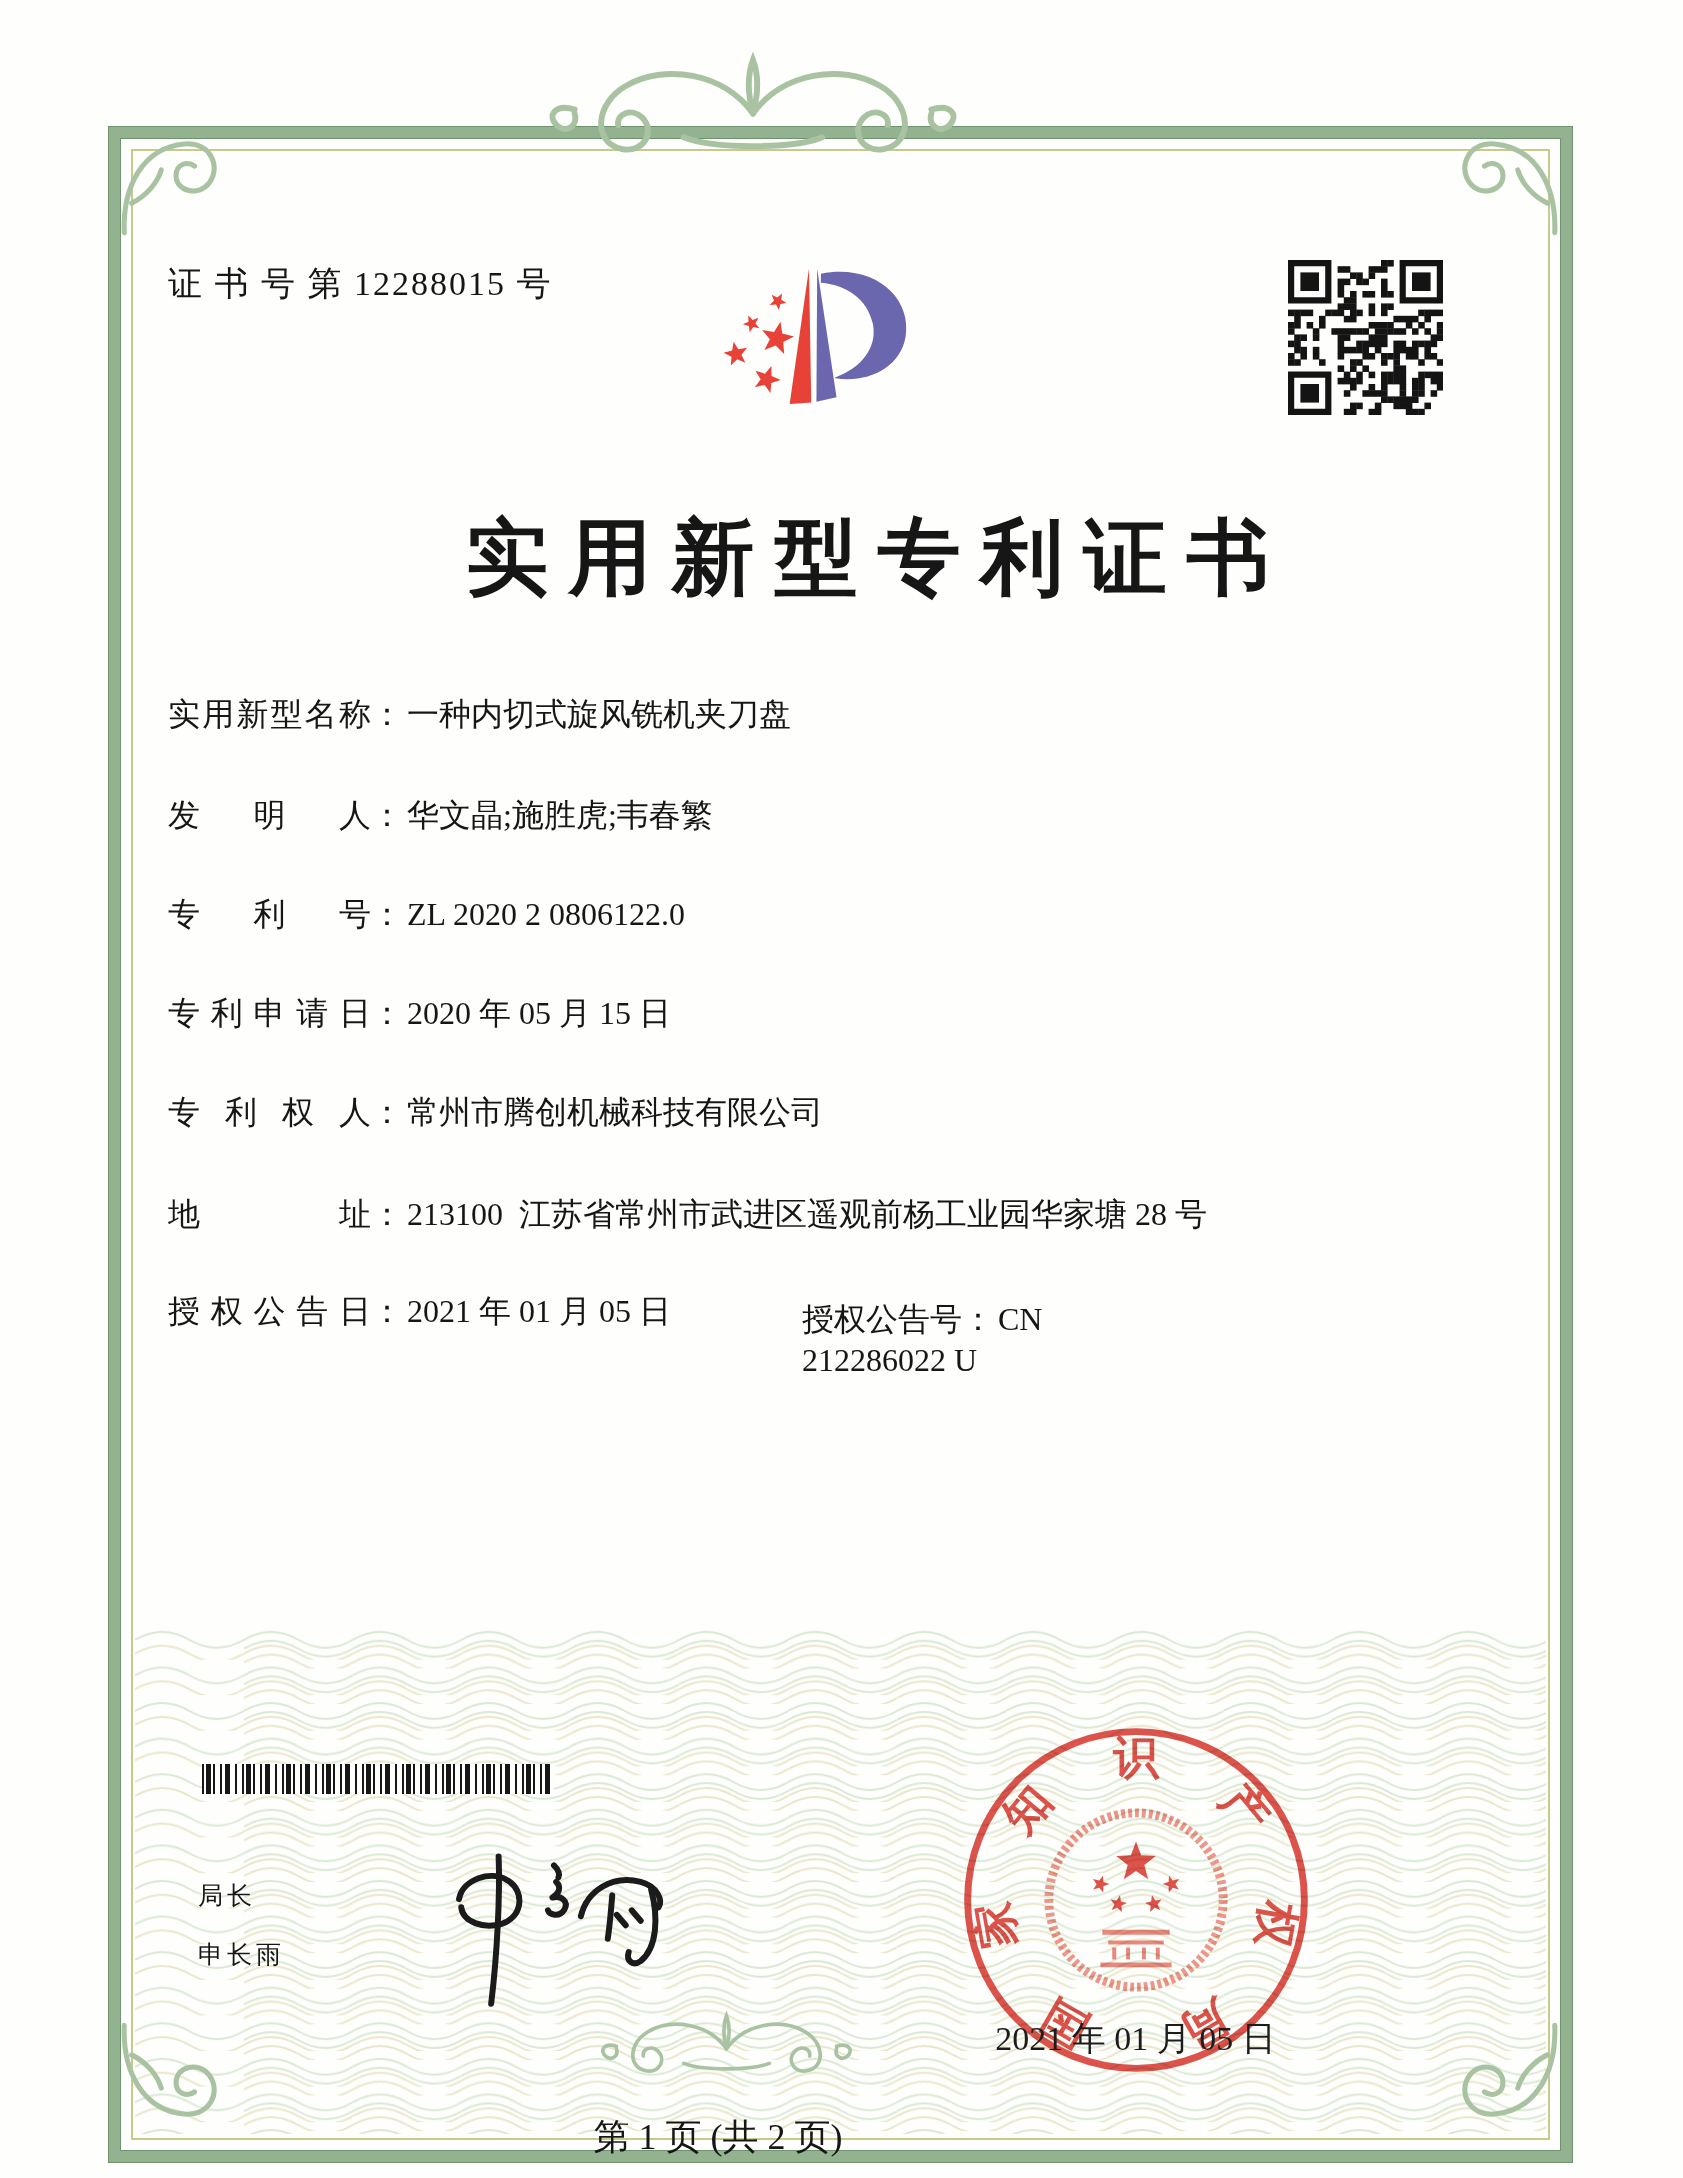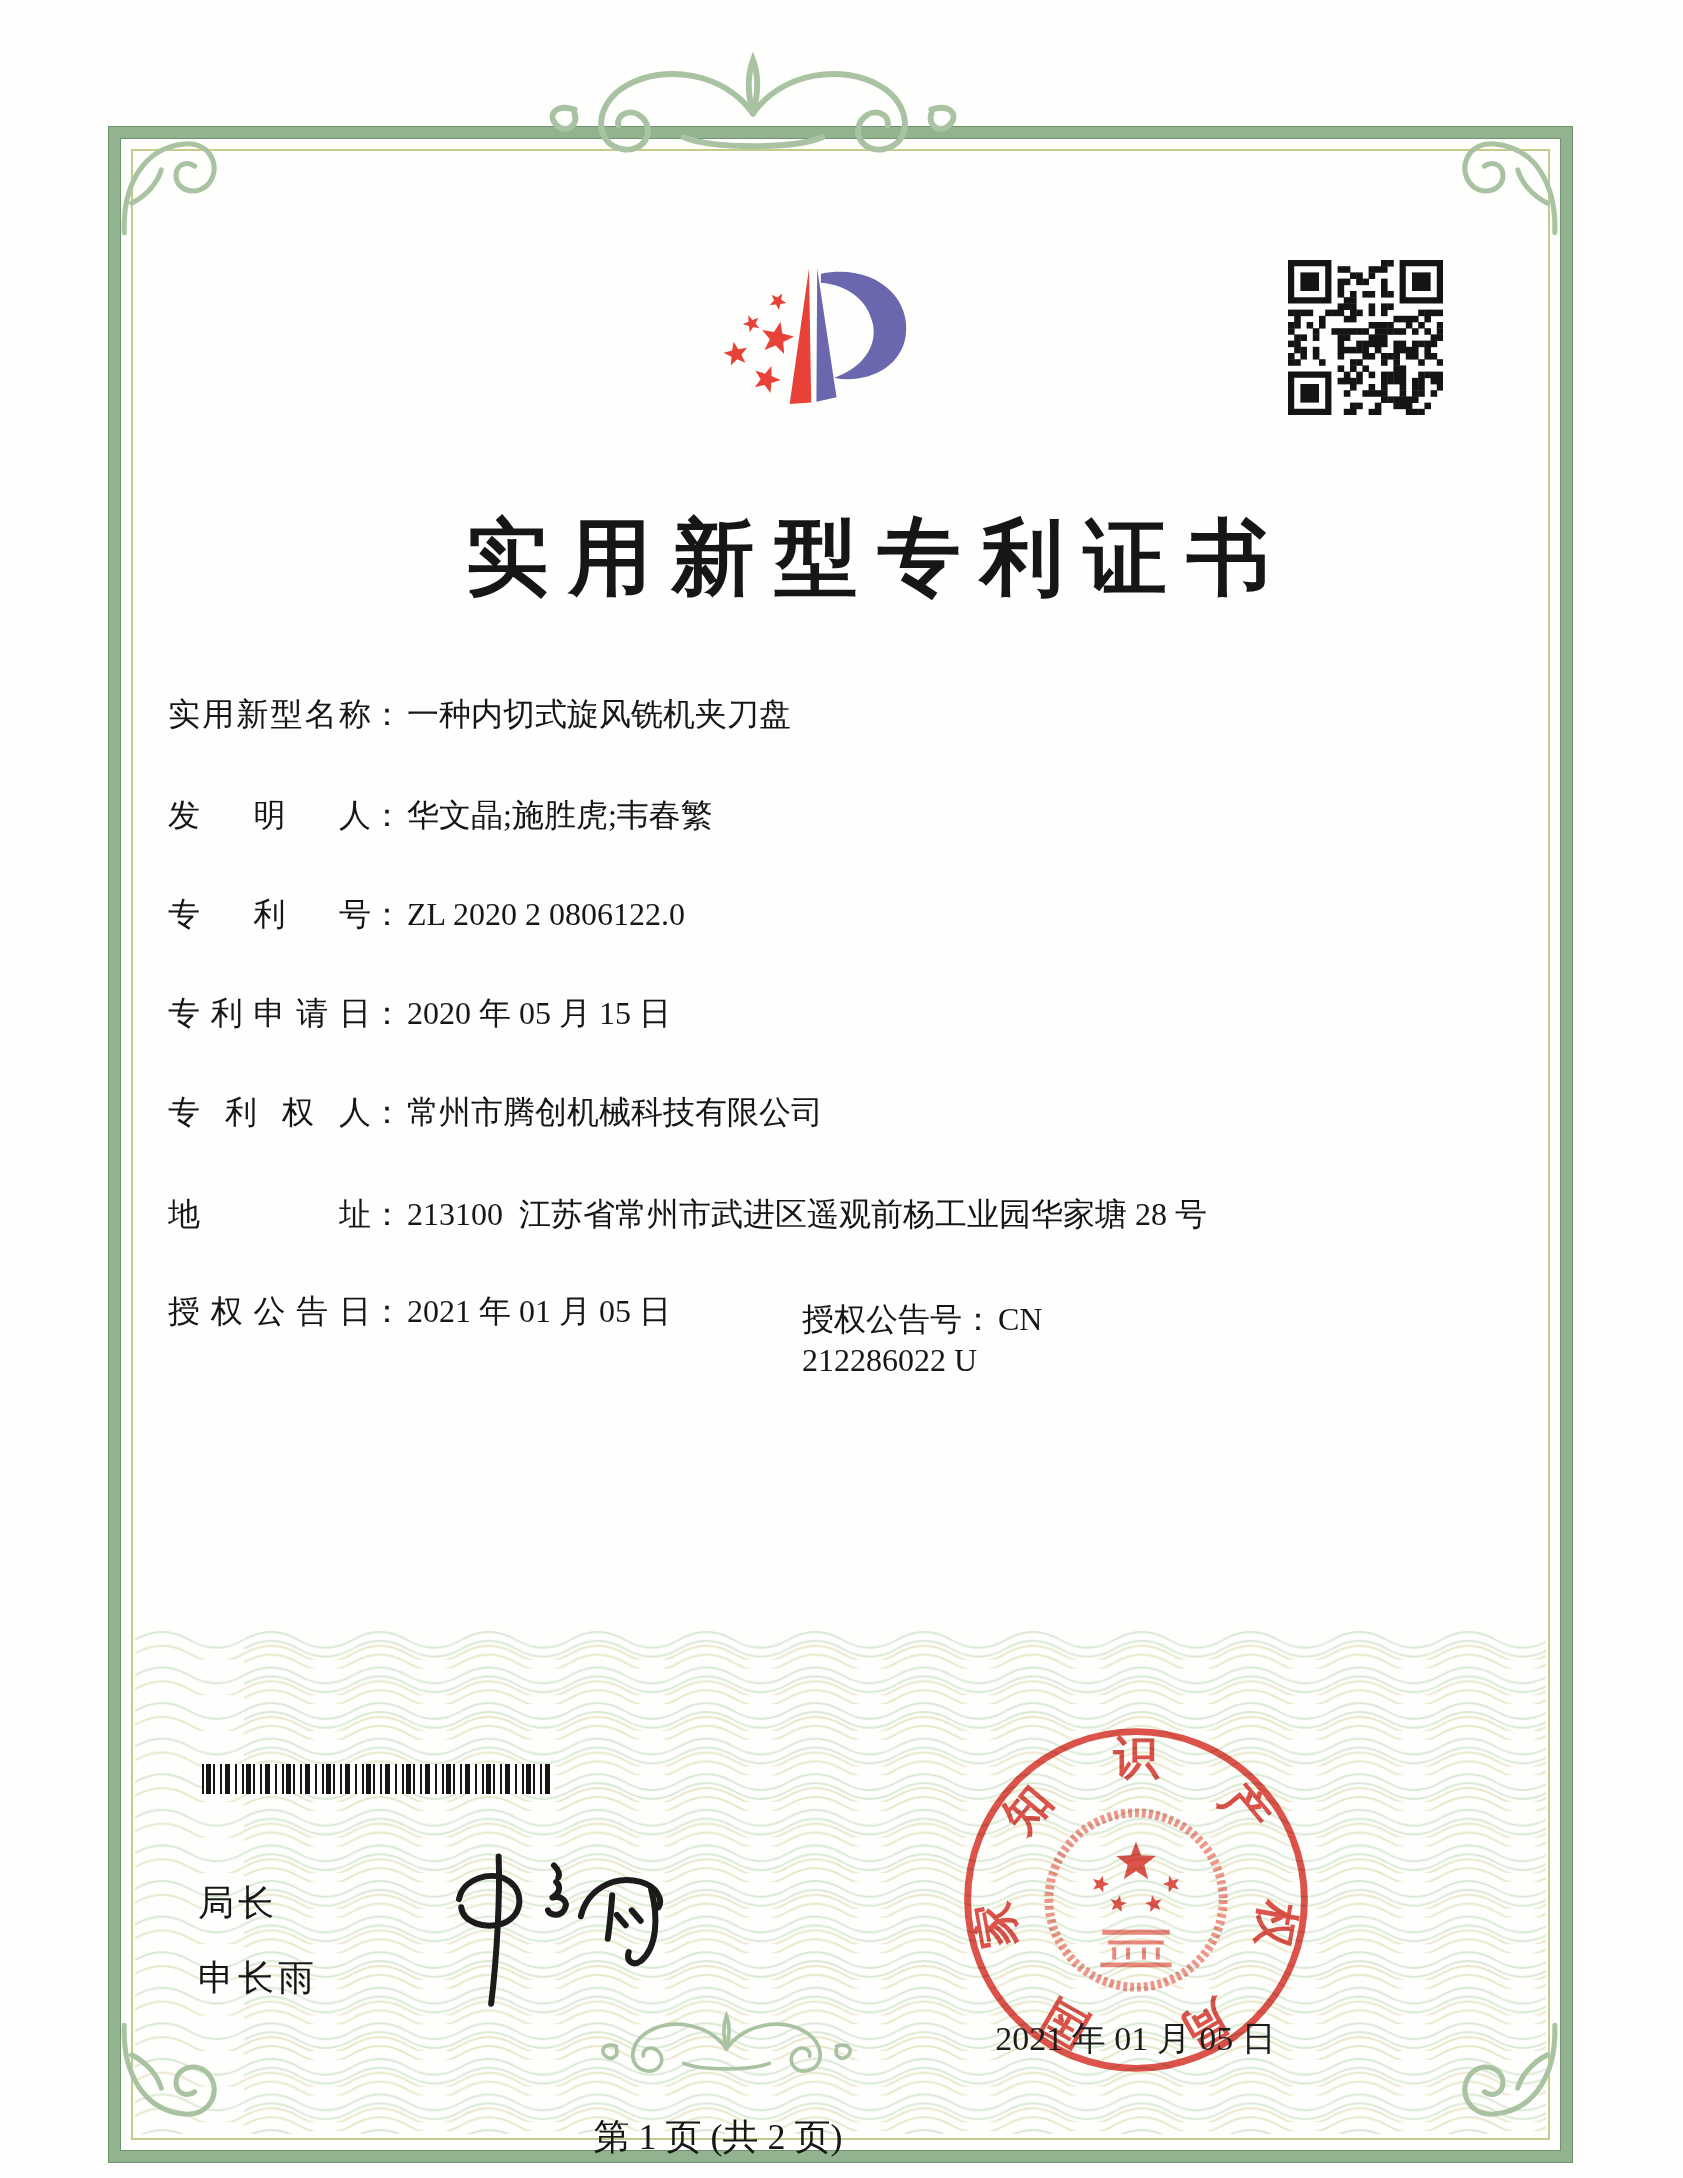--- a/index.html
+++ b/index.html
@@ -42,21 +42,21 @@
   .body-text{position:absolute;left:170px;top:1358px;width:1331px;font-size:32px;
     line-height:68px;text-align:justify;z-index:4;}
   .body-text p{margin:0;text-indent:2em;}
   
   .barcode{position:absolute;left:202px;top:1764px;width:352px;height:30px;z-index:4;
     background:repeating-linear-gradient(90deg,
       #161616 0 2px,#fdfdfb 2px 4px,#161616 4px 9px,#fdfdfb 9px 11px,
       #161616 11px 13px,#fdfdfb 13px 18px,#161616 18px 20px,#fdfdfb 20px 23px,
       #161616 23px 28px,#fdfdfb 28px 33px,#161616 33px 35px,#fdfdfb 35px 40px);}
   .director{position:absolute;left:198px;top:1879px;z-index:4;
-    font-family:"Liberation Sans","DejaVu Sans",sans-serif;font-size:36px;letter-spacing:4px;}
+    font-family:"Liberation Sans","DejaVu Sans",sans-serif;font-size:25px;letter-spacing:4px;}
   .director div{margin-bottom:26px;}
   .signature{position:absolute;left:388px;top:1843px;width:299px;height:172px;z-index:4;}
   .signature svg{width:100%;height:100%;}
   .seal{position:absolute;left:928px;top:1692px;width:416px;height:416px;z-index:3;
     mix-blend-mode:multiply;opacity:.95;}
   .seal svg{width:100%;height:100%;}
   .seal-date{position:absolute;left:977px;top:2016px;width:317px;text-align:center;
     font-size:34px;z-index:4;color:#1c1c1c;}
   .footer{position:absolute;left:421px;top:2113px;width:594px;text-align:center;
     font-size:36px;z-index:4;}
@@ -127,20 +127,21 @@
       <svg viewBox="0 0 120 120">
         <use href="#curl"></use>
       </svg>
     </div>
   <div class="orn curl curl-br">
       <svg viewBox="0 0 120 120">
         <use href="#curl"></use>
       </svg>
     </div>
 
+  <div class="cert-no">证 书 号 第 12288015 号</div>
 
   <div class="logo">
     <svg viewBox="0 0 320 260">
       <polygon points="160,33 134,215 163,213" fill="#e84138"></polygon>
       <polygon points="171,33 170,212 197,206" fill="#6b67ae"></polygon>
       <path d="M176,40 C248,26 298,72 290,124 C283,168 236,188 194,180 C230,167 252,140 246,108 C239,75 212,55 176,52 Z" fill="#6b67ae"></path>
       <g fill="#e84138">
         <polygon points="123.8,66.5 122.6,74.8 129.8,79.2 121.5,80.7 119.5,88.9 115.6,81.4 107.2,82.1 113.0,76.1 109.8,68.3 117.4,72.0"></polygon>
         <polygon points="78.3,95.9 84.1,102.1 92.1,99.1 88.0,106.6 93.3,113.2 85.0,111.6 80.3,118.7 79.2,110.3 71.0,108.0 78.7,104.4"></polygon>
         <polygon points="121.6,104.5 124.1,120.5 139.9,124.4 125.4,131.8 126.6,147.9 115.1,136.5 100.1,142.6 107.4,128.1 97.0,115.7 113.0,118.2"></polygon>

